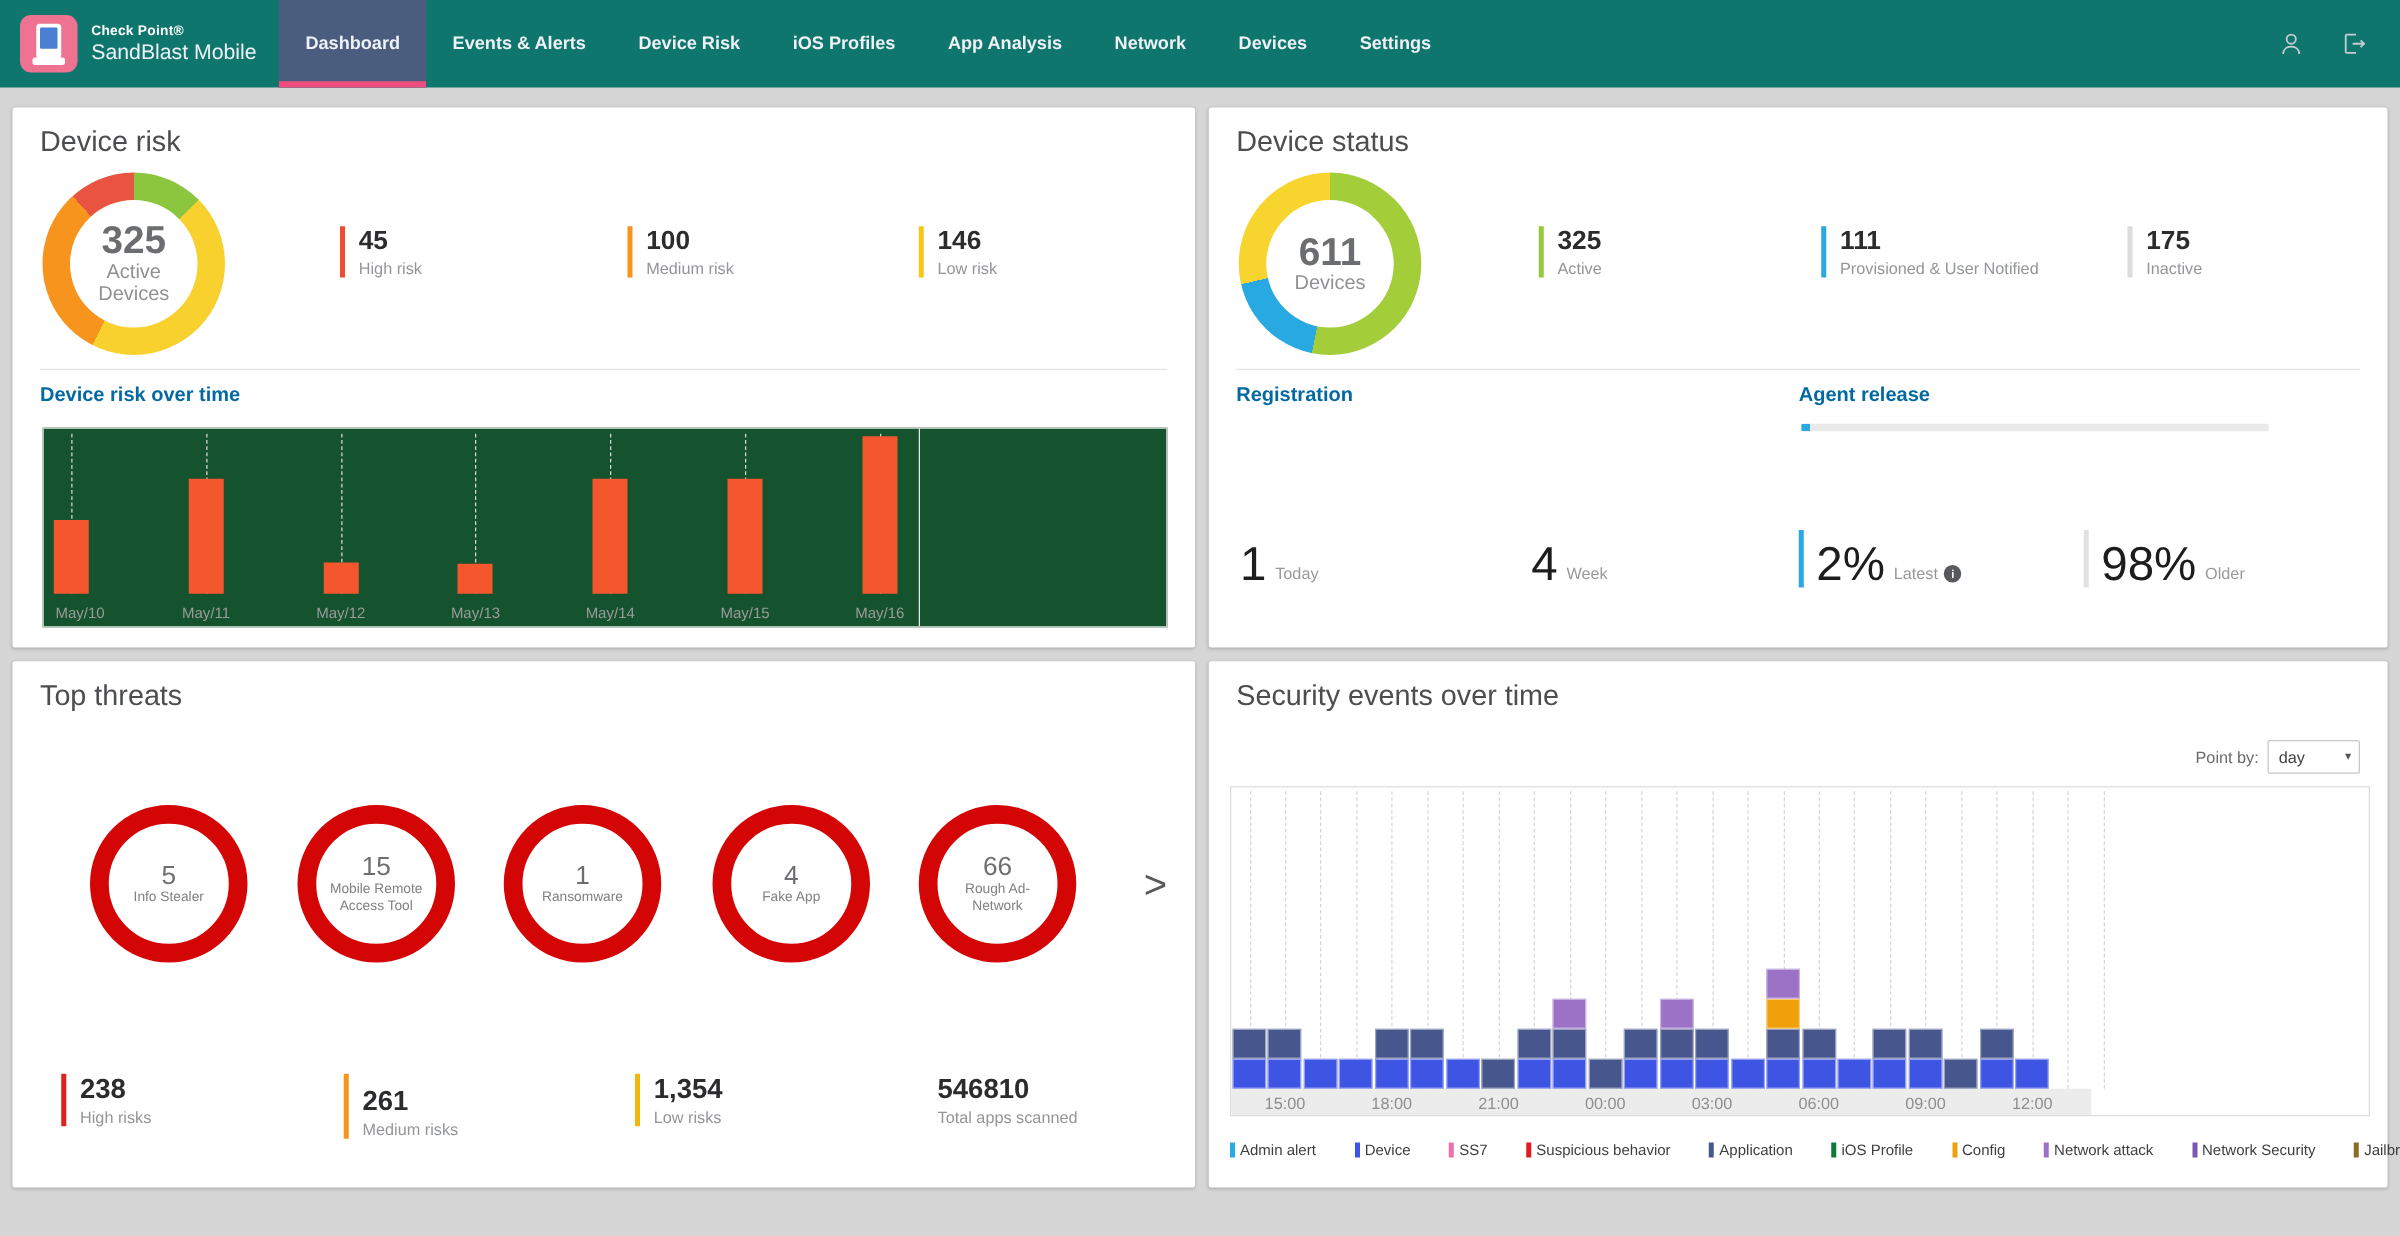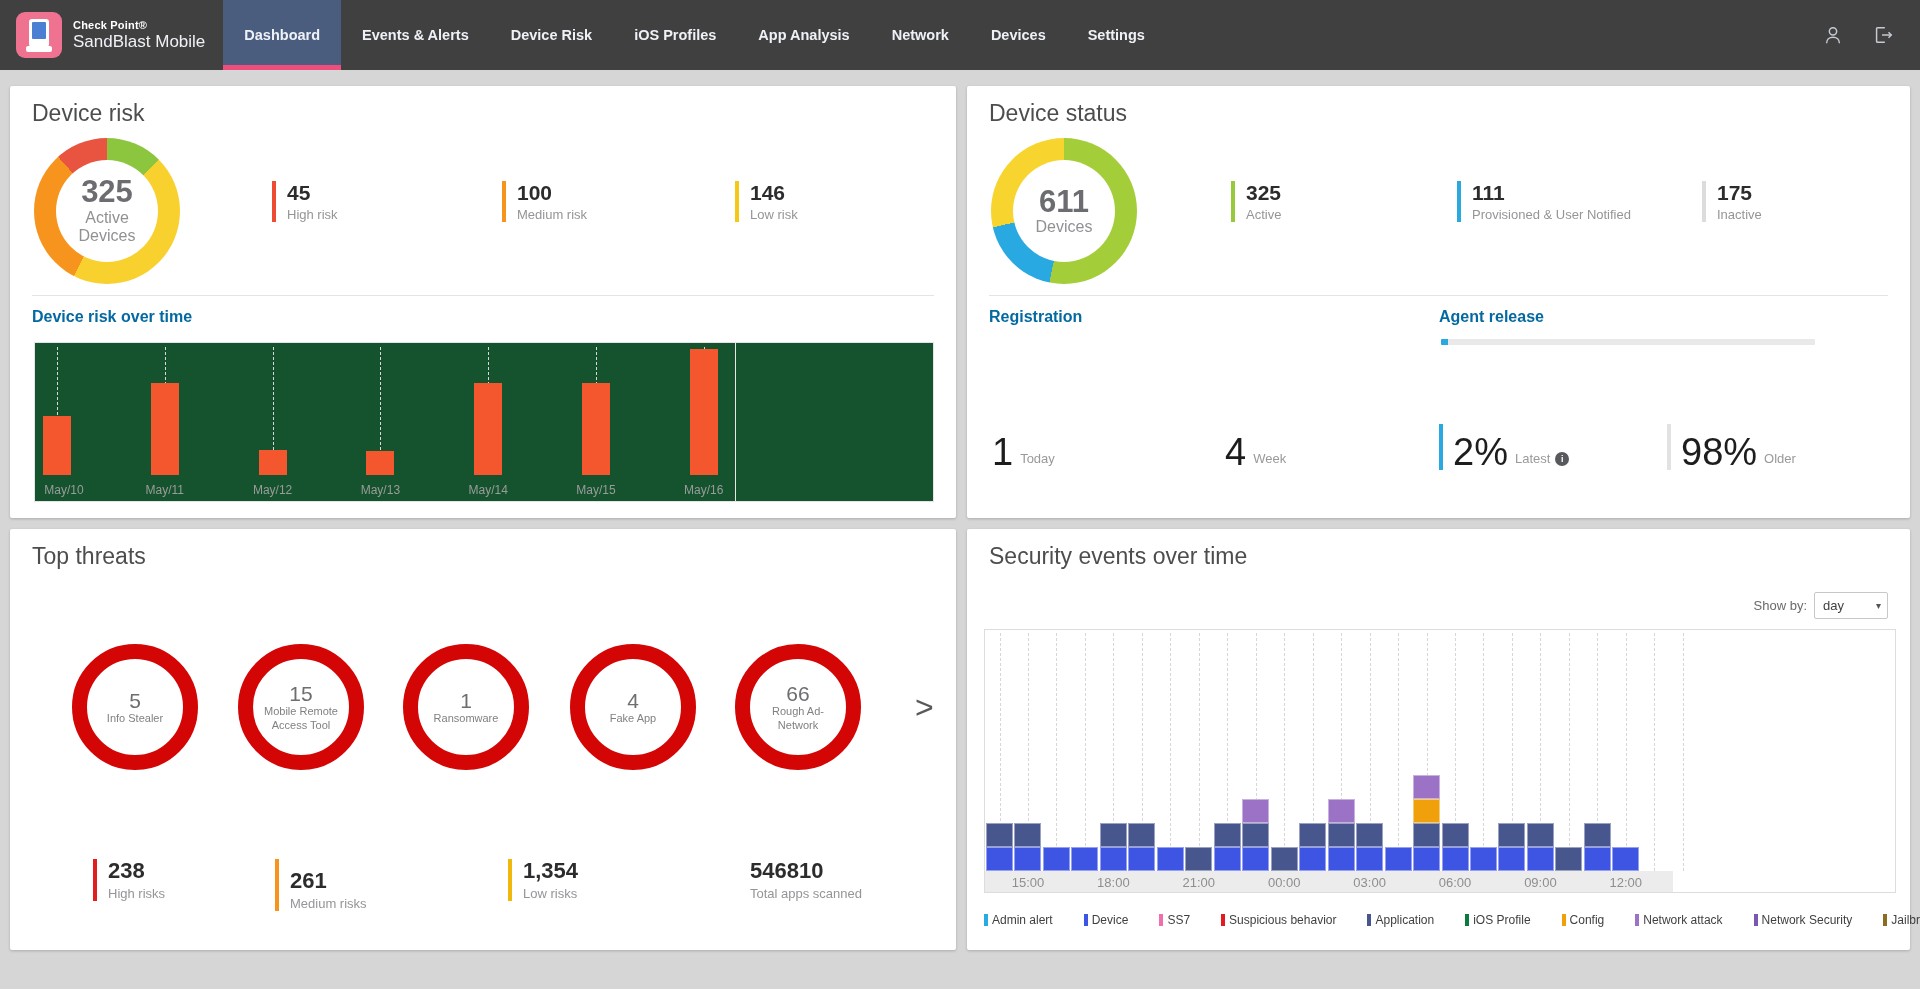--- a/index.html
+++ b/index.html
@@ -1,20 +1,20 @@
 <!DOCTYPE html>
 <html><head>
 <meta charset="utf-8">
 <style>
   html,body{margin:0;padding:0;}
   body{background:#d6d6d6;font-family:"Liberation Sans","DejaVu Sans",sans-serif;}
   .page{position:relative;width:1920px;height:989px;overflow:hidden;background:#d6d6d6;}
 
   
-  .nav{position:absolute;left:0;top:0;width:1920px;height:70px;background:#404040;display:flex;align-items:stretch;}
+  .nav{position:absolute;left:0;top:0;width:1920px;height:70px;background:#0f766e;display:flex;align-items:stretch;}
   .brand{display:flex;align-items:center;padding:0 18px 0 16px;gap:11px;}
   .logo{width:46px;height:46px;border-radius:9px;background:#ef7291;position:relative;flex:0 0 auto;}
   .logo .phone{position:absolute;left:13px;top:7px;width:20px;height:28px;background:#fff;border-radius:3px;}
   .logo .screen{position:absolute;left:16px;top:10px;width:14px;height:17px;background:#4a7fd4;border-radius:1px;}
   .logo .pad{position:absolute;left:10px;top:34px;width:26px;height:6px;background:#fff;border-radius:2px;box-shadow:0 0 0 1px rgba(239,114,145,.0);}
   .brand-text{display:flex;flex-direction:column;line-height:1.15;}
   .brand-line1{font-size:11px;font-weight:700;color:#ffffff;letter-spacing:.2px;}
   .brand-line2{font-size:17px;font-weight:400;color:#eef1f6;}
   .nav-items{display:flex;align-items:stretch;}
   .nav-item{display:flex;align-items:center;padding:0 21px;font-size:14.5px;font-weight:600;color:#eef1f6;cursor:pointer;position:relative;}
@@ -242,42 +242,42 @@
         <div class="threat" style="left: 560px; border-color: rgb(212, 5, 5);">
           <div class="t-num">4</div>
           <div class="t-lbl">Fake App</div>
         </div>
         <div class="threat" style="left: 725px; border-color: rgb(212, 5, 5);">
           <div class="t-num">66</div>
           <div class="t-lbl">Rough Ad-Network</div>
         </div>
       </div>
     <span class="threats-arrow"></span>
-    <div class="stat" style="left: 39px; top: 330px; border-left-color: rgb(224, 30, 30); margin-left: 44px;">
+    <div class="stat" style="left: 39px; top: 330px; border-left-color: rgb(224, 30, 30);">
       <div class="num" style="font-size:22px;">238</div>
       <div class="lbl">High risks</div>
     </div>
     <div class="stat" style="left: 265px; top: 330px; border-left-color: rgb(247, 148, 30);">
       <div class="num" style="font-size:22px;margin-top:10px;">261</div>
       <div class="lbl">Medium risks</div>
     </div>
     <div class="stat" style="left: 498px; top: 330px; border-left-color: rgb(240, 183, 13);">
       <div class="num" style="font-size:22px;">1,354</div>
       <div class="lbl">Low risks</div>
     </div>
     <div class="stat" style="left:725px;top:330px;">
       <div class="num" style="font-size:22px;">546810</div>
       <div class="lbl">Total apps scanned</div>
     </div>
   </div>
 
   <div class="panel" id="panel-security-events">
     <h2 class="panel-title">Security events over time</h2>
     <div class="showby">
-      <span>Show by:</span>
+      <span>Point by:</span>
       <span class="select">
           <span>day</span>
         </span>
     </div>
     <div class="sec-chart" id="sec-plot">
       <div class="sec-strip"></div>
     <div class="grid-v2" style="left: 14.5px;"></div>
         <div class="grid-v2" style="left: 42.97px;"></div>
         <div class="grid-v2" style="left: 71.44px;"></div>
         <div class="grid-v2" style="left: 99.91px;"></div>

